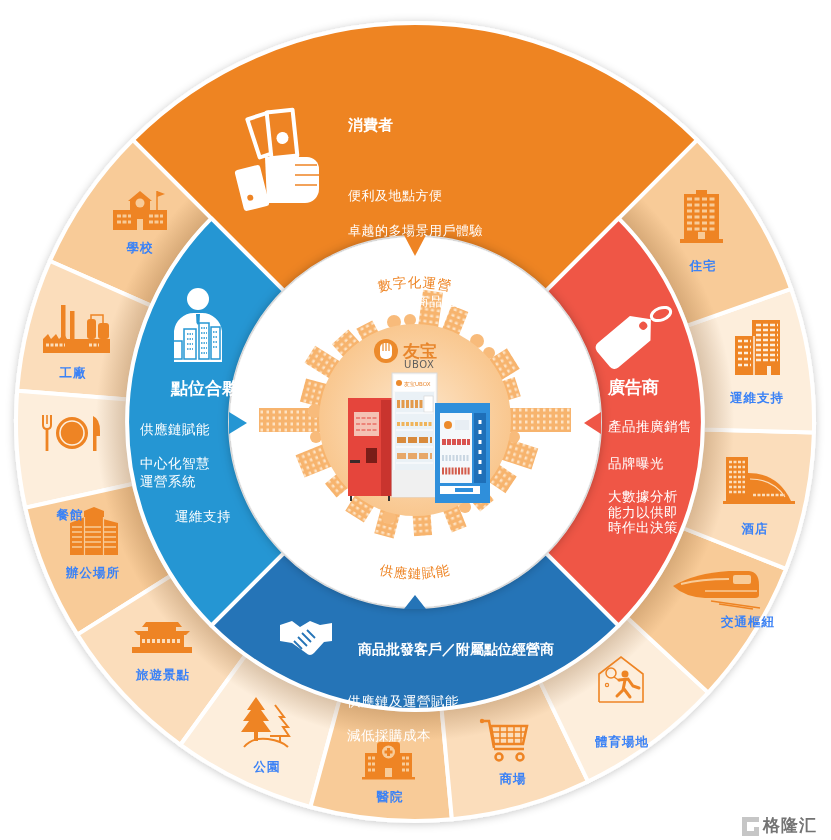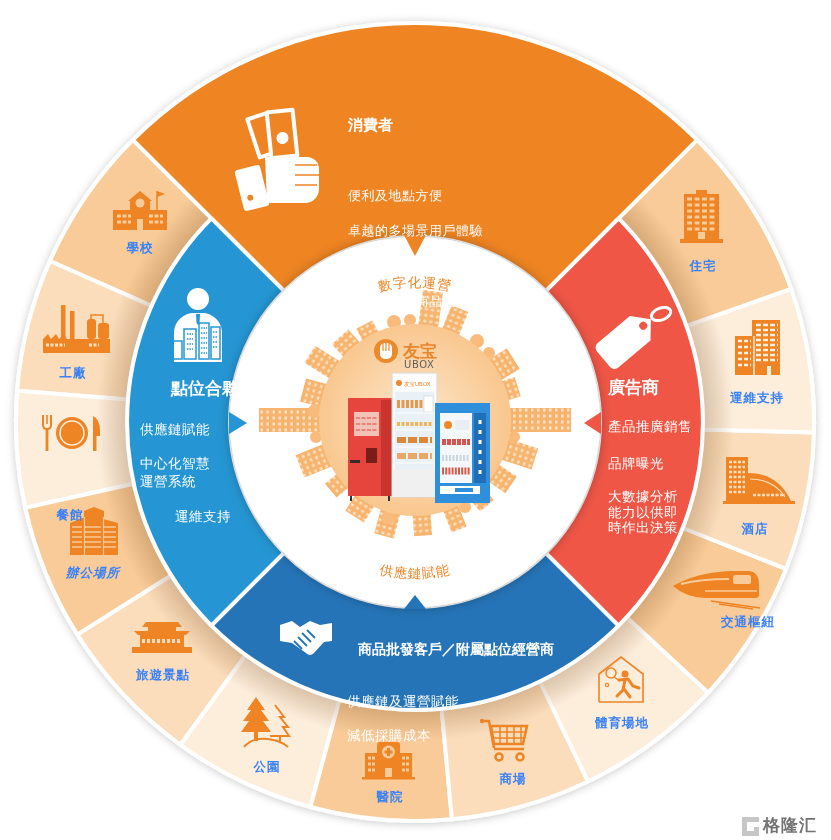--- a/index.html
+++ b/index.html
@@ -347,25 +347,25 @@
   <div class="ttl" style="font-size:14px;line-height:18px;margin-left:11px;">商品批發客戶／附屬點位經營商</div>
   <div class="body" style="font-size:13.5px;line-height:17px;letter-spacing:0.5px;">
     <div>供應鏈及運營賦能</div>
     <div>減低採購成本</div>
   </div>
 </div>
 
 <div class="loc-label" style="left:140px;top:248px;">學校</div>
 <div class="loc-label" style="left:73px;top:373px;">工廠</div>
 <div class="loc-label" style="left:70px;top:467px;margin-top:48px;">餐館</div>
-<div class="loc-label" style="left:93px;top:573px;font-style:italic;">辦公場所</div>
+<div class="loc-label" style="left:93px;top:573px;">辦公場所</div>
 <div class="loc-label" style="left:163px;top:675px;">旅遊景點</div>
 <div class="loc-label" style="left:267px;top:767px;">公園</div>
 <div class="loc-label" style="left:390px;top:797px;">醫院</div>
 <div class="loc-label" style="left:513px;top:779px;">商場</div>
-<div class="loc-label" style="left:622px;top:723px;">體育場地</div>
+<div class="loc-label" style="left:622px;top:742px;">體育場地</div>
 <div class="loc-label" style="left:748px;top:622px;">交通樞紐</div>
 <div class="loc-label" style="left:755px;top:529px;">酒店</div>
 <div class="loc-label" style="left:757px;top:398px;">運維支持</div>
 <div class="loc-label" style="left:703px;top:266px;">住宅</div>
 
 <div class="wm">格隆汇</div>
 </div>
 
 </body></html>

